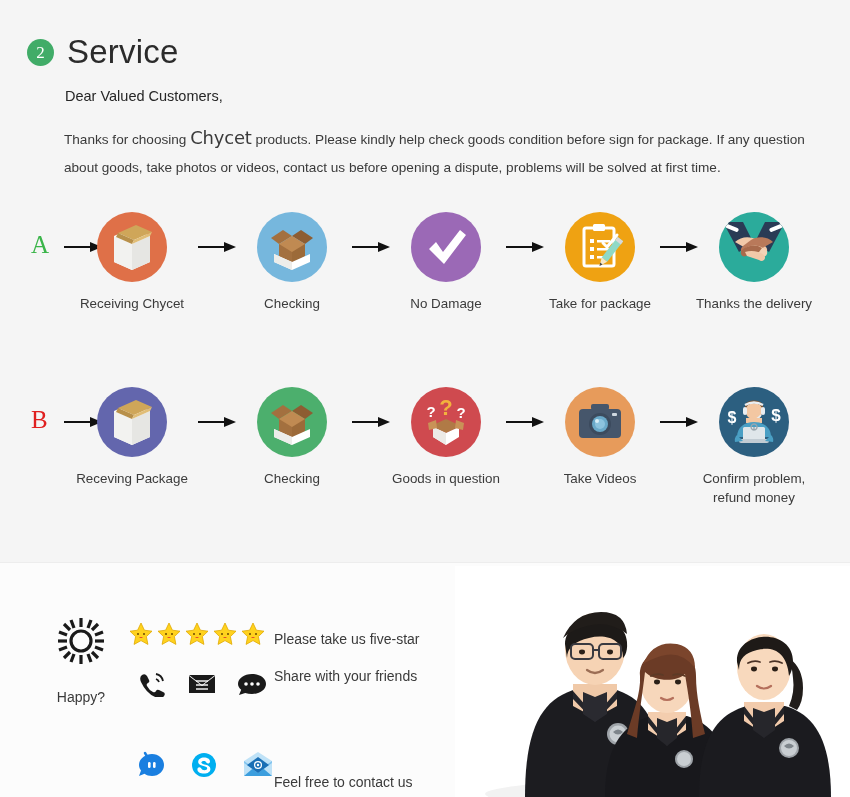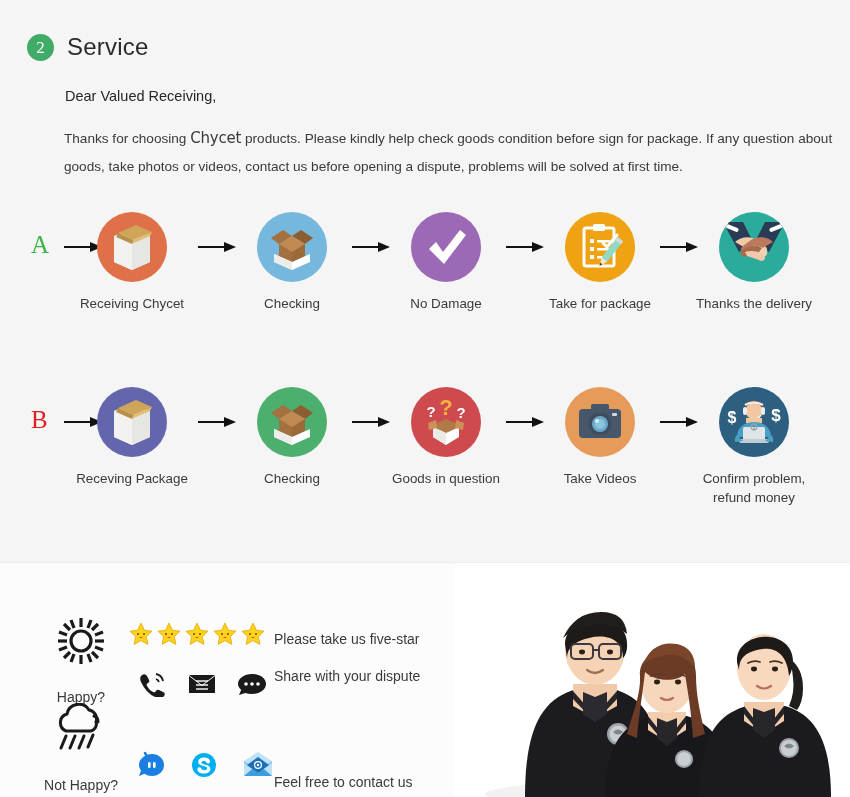--- a/index.html
+++ b/index.html
@@ -30,36 +30,36 @@
   .badge-num {
     width: 27px; height: 27px; border-radius: 50%;
     background: #41ac68;
     color: #ffffff;
     font-size: 17px;
     display: flex; align-items: center; justify-content: center;
     line-height: 1;
     font-family: "Liberation Serif", serif;
   }
   #heading-title {
-    font-size: 24px; color: #2b2b2b; letter-spacing: .2px;
+    font-size: 33px; color: #2b2b2b; letter-spacing: .2px;
   }
 
   
   #salutation {
     position: absolute; left: 65px; top: 88px;
     font-size: 14.5px; color: #262626;
   }
   #body-copy {
     position: absolute; left: 64px; top: 124px;
     width: 770px;
     font-size: 13.6px; color: #3a3a3a;
     line-height: 28px;
   }
   .brand-inline {
-    font-size: 15px;
+    font-size: 18px;
     font-family: "DejaVu Sans", sans-serif;
     letter-spacing: -.2px;
     color: #3a3a3a;
   }
 
   
   .flow-row { position: absolute; left: 0; width: 850px; }
   #flow-row-a { top: 196px; }
   #flow-row-b { top: 371px; }
 
@@ -130,21 +130,21 @@
 
 <div id="page">
 
   <div id="service-section">
 
     <div id="heading-row">
       <div class="badge-num">2</div>
       <div id="heading-title">Service</div>
     </div>
 
-    <div id="salutation">Dear Valued Receiving,</div>
+    <div id="salutation">Dear Valued Customers,</div>
 
     <div id="body-copy"><span>Thanks for choosing </span><span class="brand-inline">Chycet</span><span> products. Please kindly help check goods condition before sign for package. If any question about goods, take photos or videos, contact us before opening a dispute, problems will be solved at first time.</span></div>
 
     <div class="flow-row" id="flow-row-a">
       <div class="row-tag tag-a">A</div>
 
       <div class="arrow" style="left:64px">
           <svg viewBox="0 0 38 12">
             <line x1="0" y1="6" x2="27" y2="6" stroke="#111" stroke-width="2"></line>
             <polygon points="26,1 38,6 26,11" fill="#111"></polygon>
@@ -395,33 +395,20 @@
           <line x1="22" y1="39" x2="19" y2="47"></line>
           <line x1="7" y1="17" x2="15" y2="20"></line>
           <line x1="43" y1="32" x2="51" y2="35"></line>
           <line x1="51" y1="17" x2="43" y2="20"></line>
           <line x1="15" y1="32" x2="7" y2="35"></line>
         </g>
       </svg>
       <div class="mood-label">Happy?</div>
     </div>
 
-    <div class="mood-block" id="mood-unhappy">
-      <svg width="62" height="52" viewBox="0 0 62 52">
-        <path d="M16,28 a9,9 0 0,1 1,-17 a12,12 0 0,1 22,-4 a9,9 0 0,1 7,12 a7,7 0 0,1 -5,9 Z" fill="none" stroke="#1a1a1a" stroke-width="3"></path>
-        <path d="M44,13 a6,6 0 0,1 4,6" fill="none" stroke="#1a1a1a" stroke-width="3" stroke-linecap="round"></path>
-        <g stroke="#1a1a1a" stroke-width="3" stroke-linecap="round">
-          <line x1="16" y1="33" x2="11" y2="45"></line>
-          <line x1="25" y1="33" x2="20" y2="45"></line>
-          <line x1="34" y1="33" x2="29" y2="45"></line>
-          <line x1="43" y1="32" x2="38" y2="44"></line>
-        </g>
-      </svg>
-      <div class="mood-label">Not Happy?</div>
-    </div>
 
     <div class="icon-strip" id="stars-strip">
       <svg width="26" height="26" viewBox="0 0 26 26">
           <polygon points="13,2 16.4,9.2 24,10.2 18.4,15.6 19.9,23.4 13,19.6 6.1,23.4 7.6,15.6 2,10.2 9.6,9.2" fill="#ffd21e" stroke="#e0a800" stroke-width="0.8"></polygon>
           <circle cx="10" cy="13" r="1" fill="#6b4a00"></circle>
           <circle cx="16" cy="13" r="1" fill="#6b4a00"></circle>
           <path d="M11,16 q2,2 4,0" fill="#e03b2f"></path>
         </svg>
       <svg width="26" height="26" viewBox="0 0 26 26">
           <polygon points="13,2 16.4,9.2 24,10.2 18.4,15.6 19.9,23.4 13,19.6 6.1,23.4 7.6,15.6 2,10.2 9.6,9.2" fill="#ffd21e" stroke="#e0a800" stroke-width="0.8"></polygon>
@@ -488,21 +475,21 @@
         <path d="M3,25 L17,13 L31,25 Z" fill="#3b9ede"></path>
         <path d="M3,10 L17,20 L31,10 L31,12 L17,22 L3,12 Z" fill="#82c4ef"></path>
         <polygon points="17,6 28,14 17,22 6,14" fill="#1a6fb5"></polygon>
         <circle cx="17" cy="14" r="3.4" fill="none" stroke="#ffffff" stroke-width="1.3"></circle>
         <circle cx="17" cy="14" r="1.2" fill="#ffffff"></circle>
       </svg>
     </div>
   </div>
 
   <div class="foot-text" id="text-fivestar">Please take us five-star</div>
-  <div class="foot-text" id="text-share">Share with your dispute</div>
+  <div class="foot-text" id="text-share">Share with your friends</div>
   <div class="foot-text" id="text-contact">Feel free to contact us</div>
 
   <div id="team-photo">
     <svg width="395" height="231" viewBox="0 0 395 231">
       <rect x="0" y="0" width="395" height="231" fill="#ffffff"></rect>
 
       <ellipse cx="200" cy="228" rx="170" ry="14" fill="#f2f2f2"></ellipse>
 
       <g>
         <path d="M70,231 C70,160 88,132 122,123 L158,123 C192,132 208,160 208,231 Z" fill="#1c1c20"></path>

